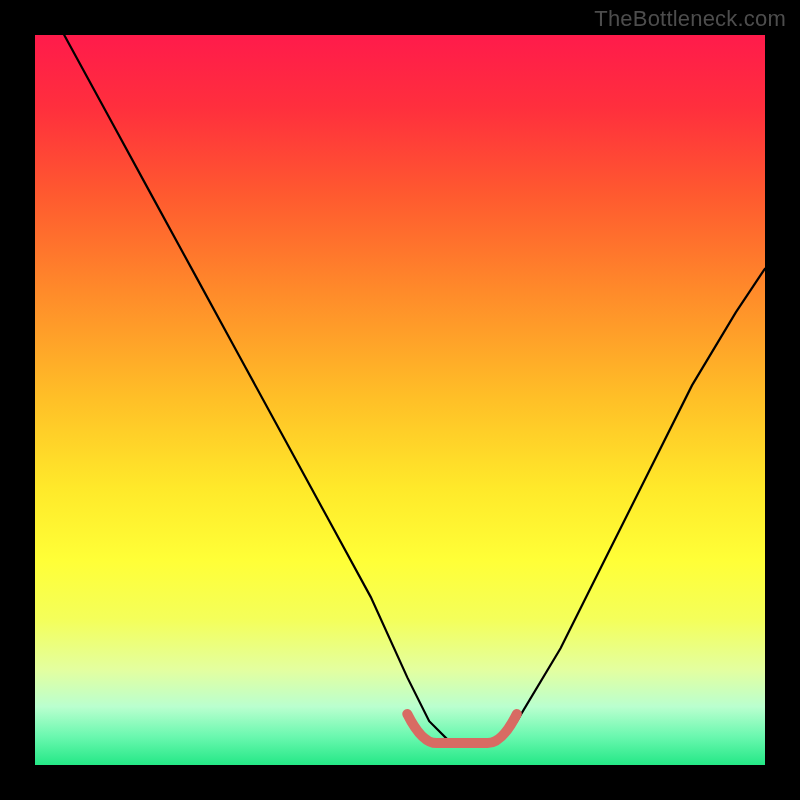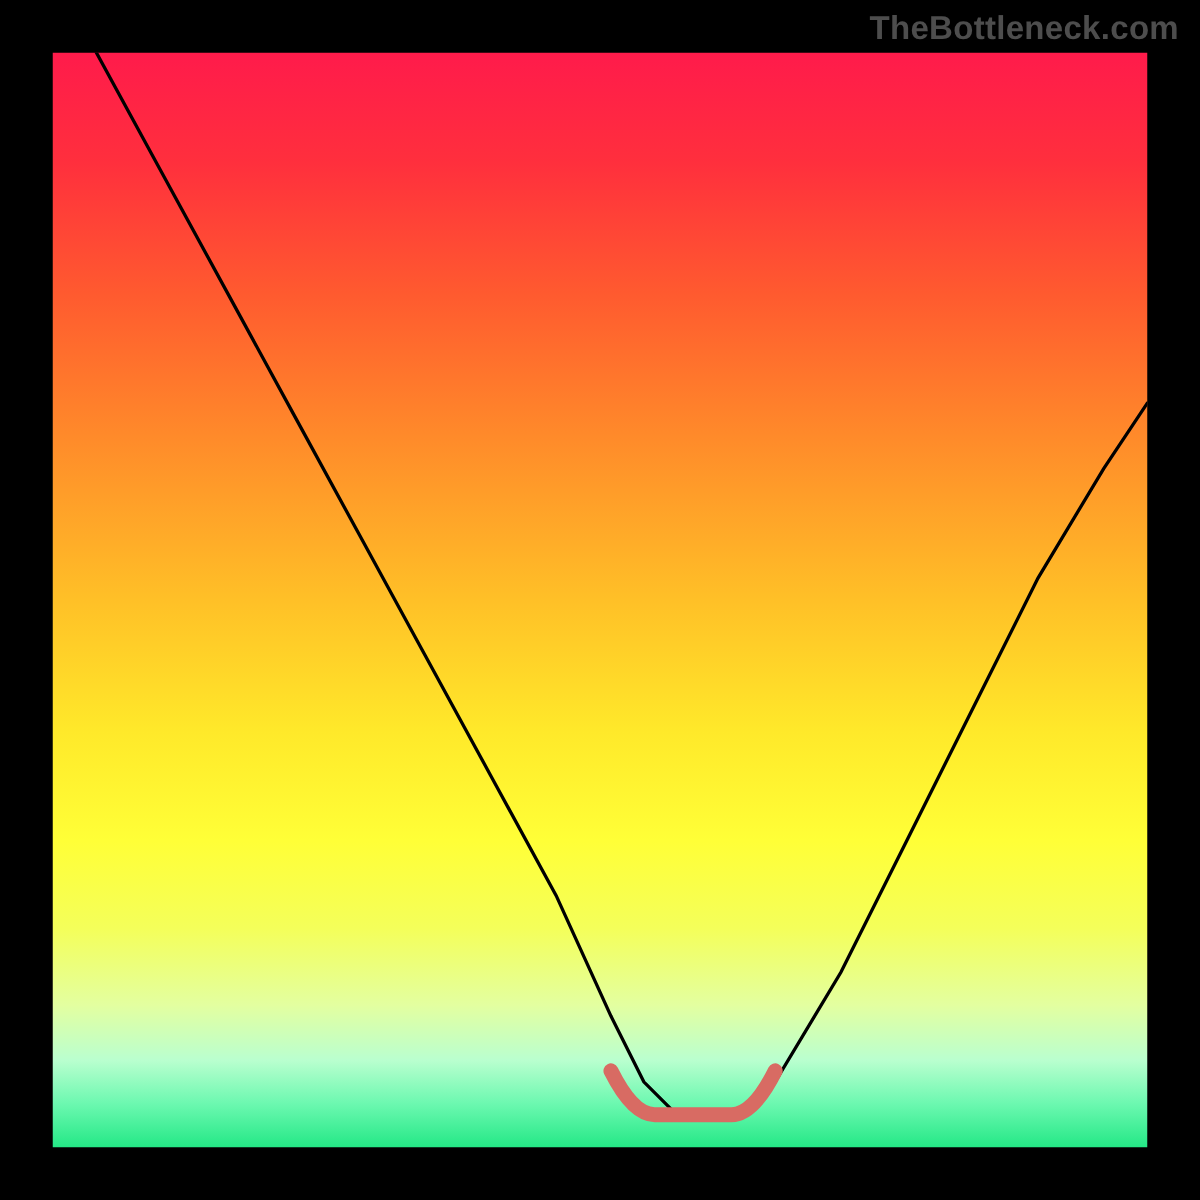--- a/index.html
+++ b/index.html
@@ -17,21 +17,21 @@
     height: 800px;
     background: #000;
   }
   .watermark {
     position: absolute;
     top: 6px;
     right: 14px;
     color: #4d4d4d;
     font-size: 22px;
     letter-spacing: 0.2px;
-    font-weight: 700;
+    font-weight: 400;
     z-index: 5;
   }
   .plot {
     position: absolute;
     left: 35px;
     top: 35px;
     width: 730px;
     height: 730px;
     display: block;
   }

